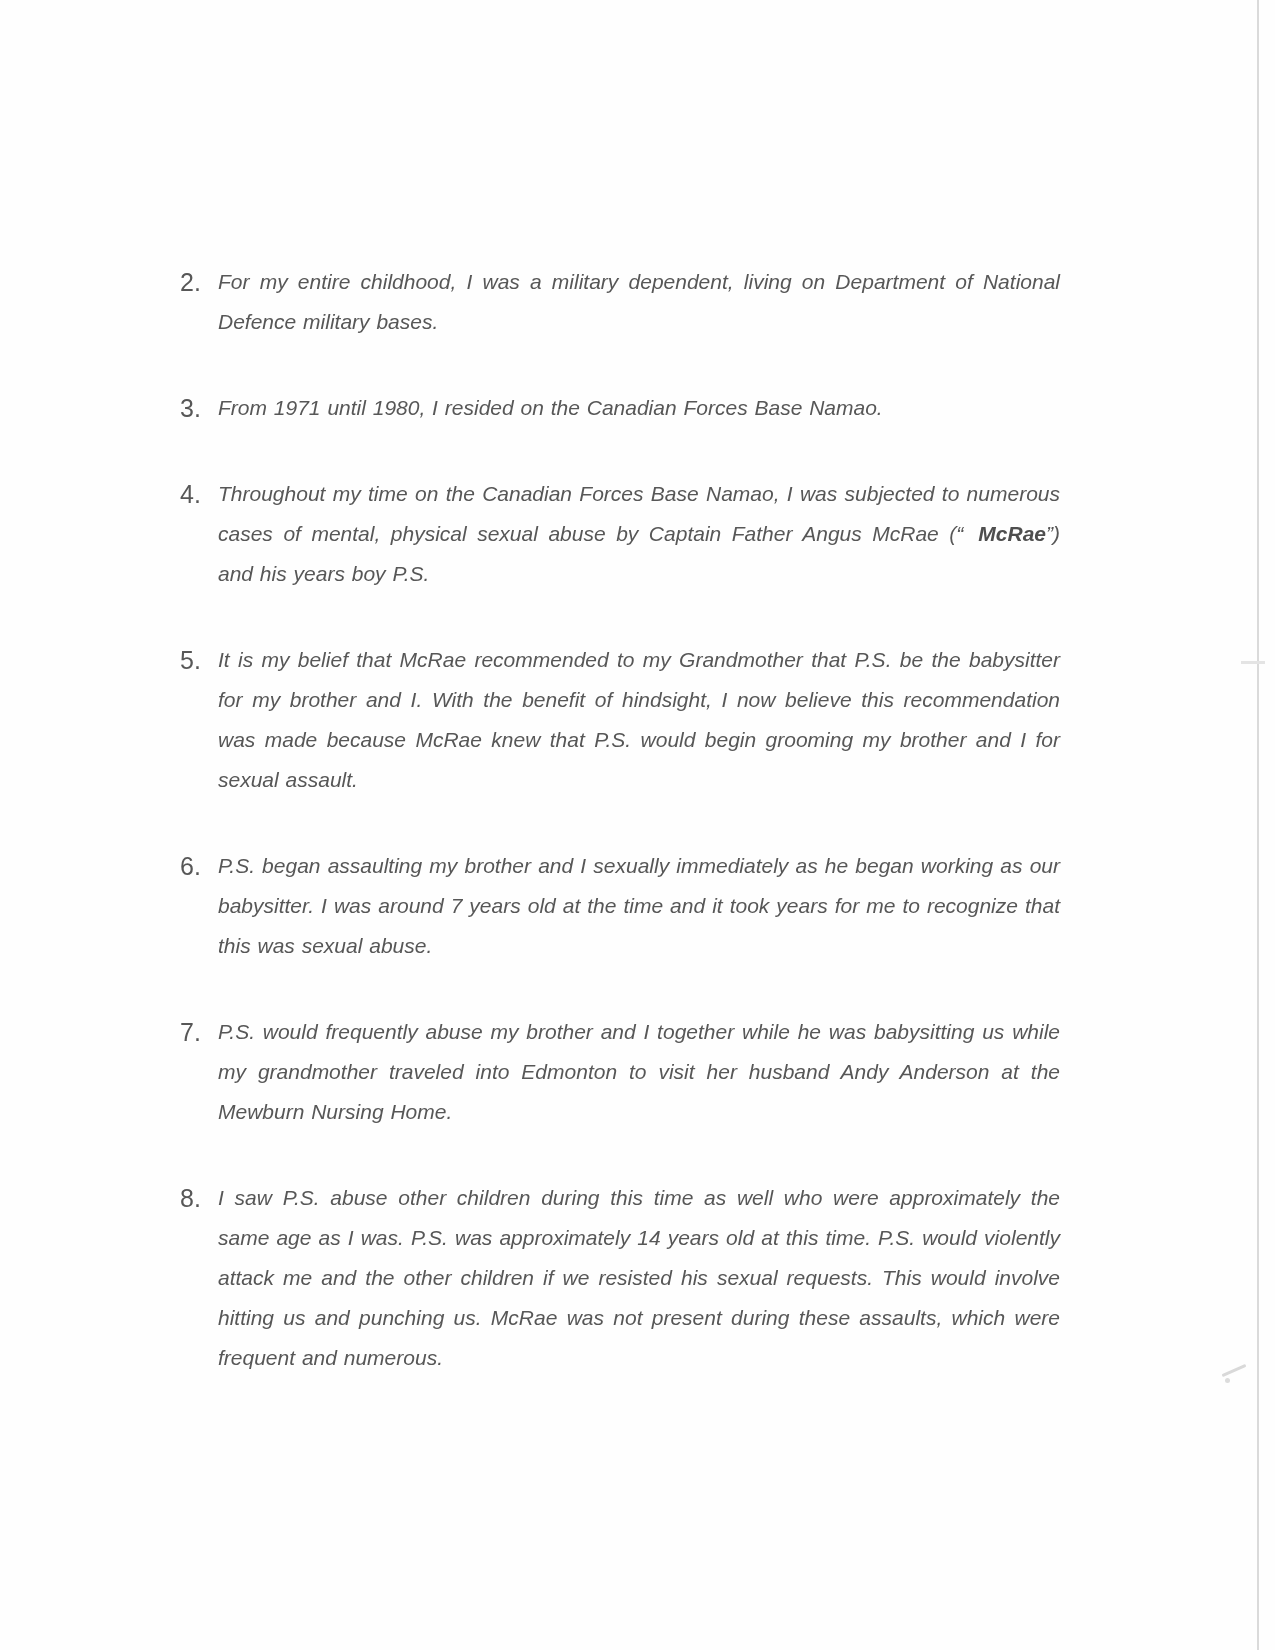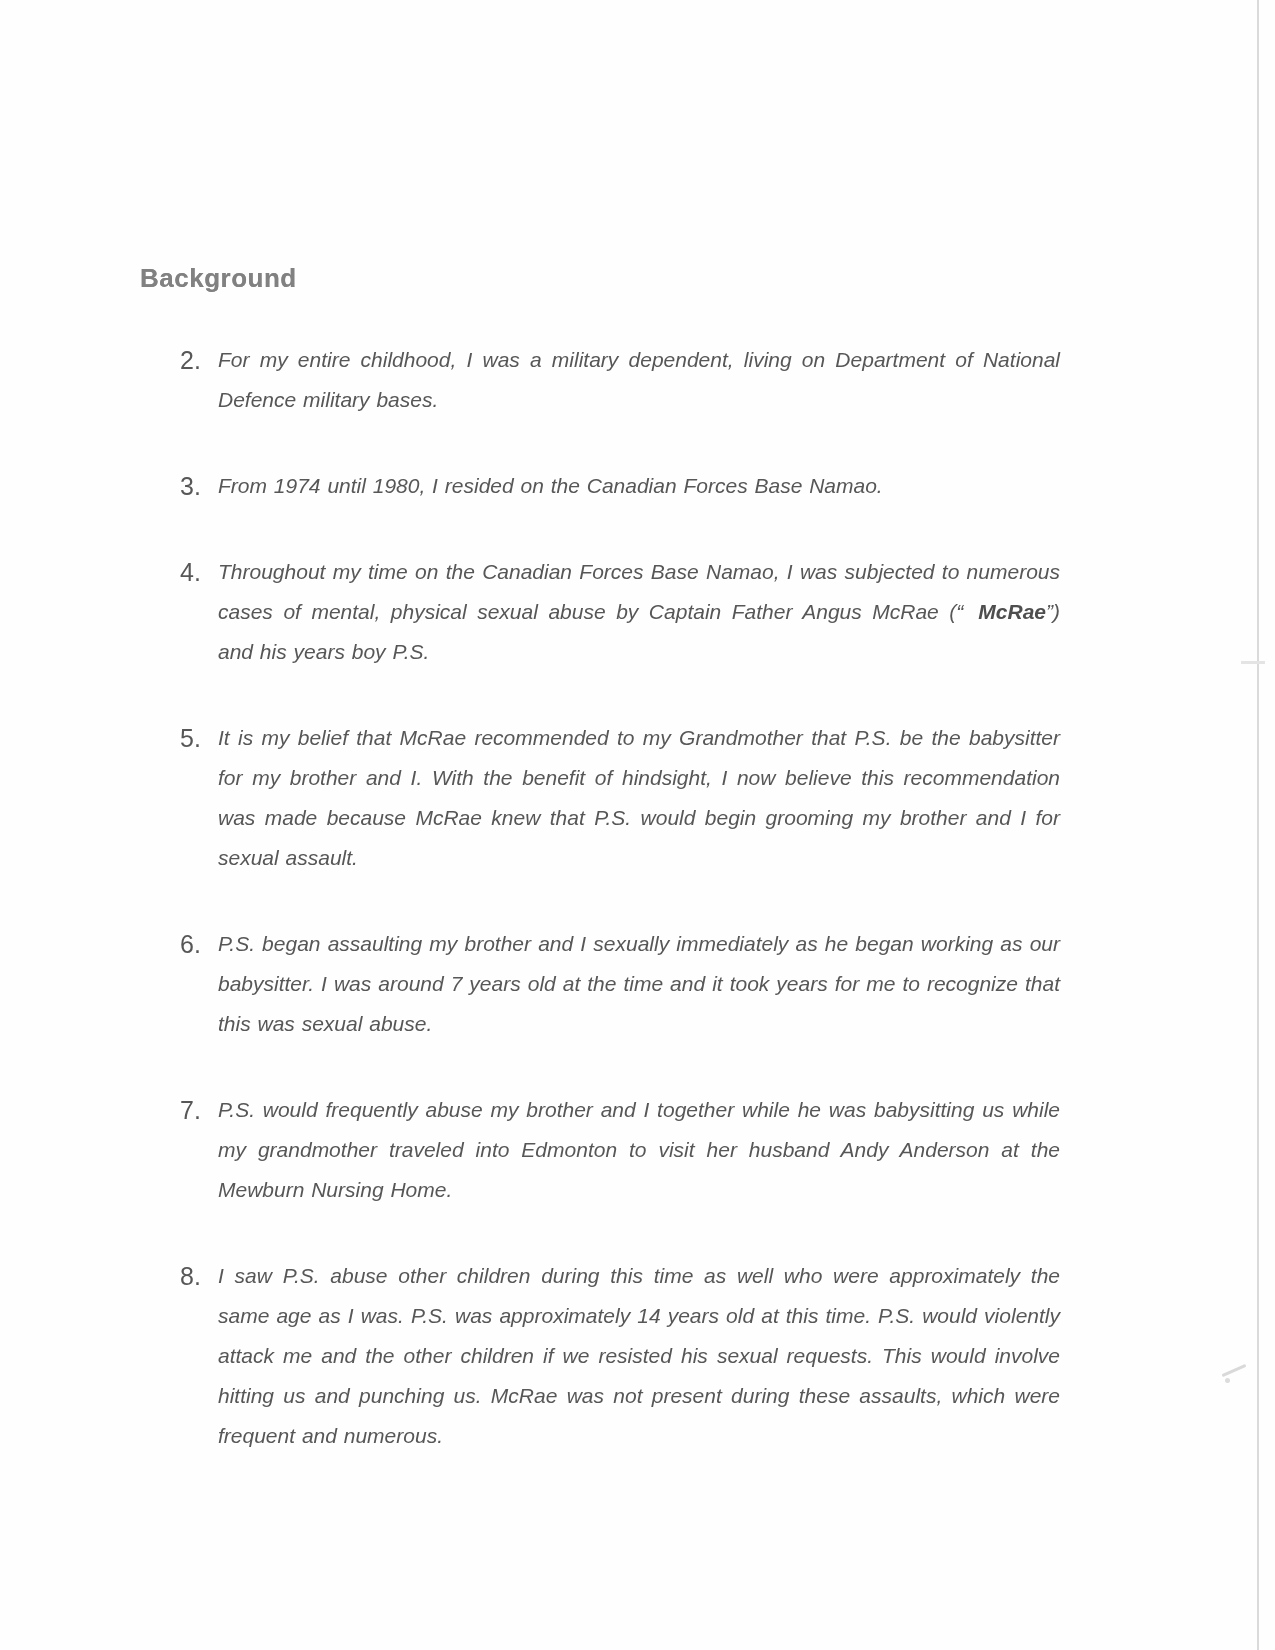--- a/index.html
+++ b/index.html
@@ -104,29 +104,28 @@
     height: 5px;
     background: #dcdcdc;
     border-radius: 50%;
   }
 </style>
 </head>
 <body>
 
 <div class="page">
   <div class="content">
-    <h1 class="heading">Background</h1>
     <div class="paragraphs" id="paragraphs">
         <div class="para">
           <span class="num">2.</span>
           <div class="ptext"><span>For my entire childhood, I was a military dependent, living on  Department of National Defence military bases.</span></div>
         </div>
         <div class="para">
           <span class="num">3.</span>
-          <div class="ptext"><span>From 1974 until 1980, I resided on the Canadian Forces Base Namao.</span></div>
+          <div class="ptext"><span>From 1971 until 1980, I resided on the Canadian Forces Base Namao.</span></div>
         </div>
         <div class="para">
           <span class="num">4.</span>
           <div class="ptext"><span>Throughout my time on the Canadian Forces Base Namao, I was subjected to numerous cases of mental, physical sexual abuse by Captain Father Angus McRae (“</span><strong>McRae</strong><span>”) and his years boy P.S.</span></div>
         </div>
         <div class="para">
           <span class="num">5.</span>
           <div class="ptext"><span>It is my belief that McRae recommended to my Grandmother that P.S. be the babysitter for my brother and I. With the benefit of hindsight, I now believe this recommendation was made because McRae knew that P.S. would begin grooming my brother and I for sexual assault.</span></div>
         </div>
         <div class="para">

